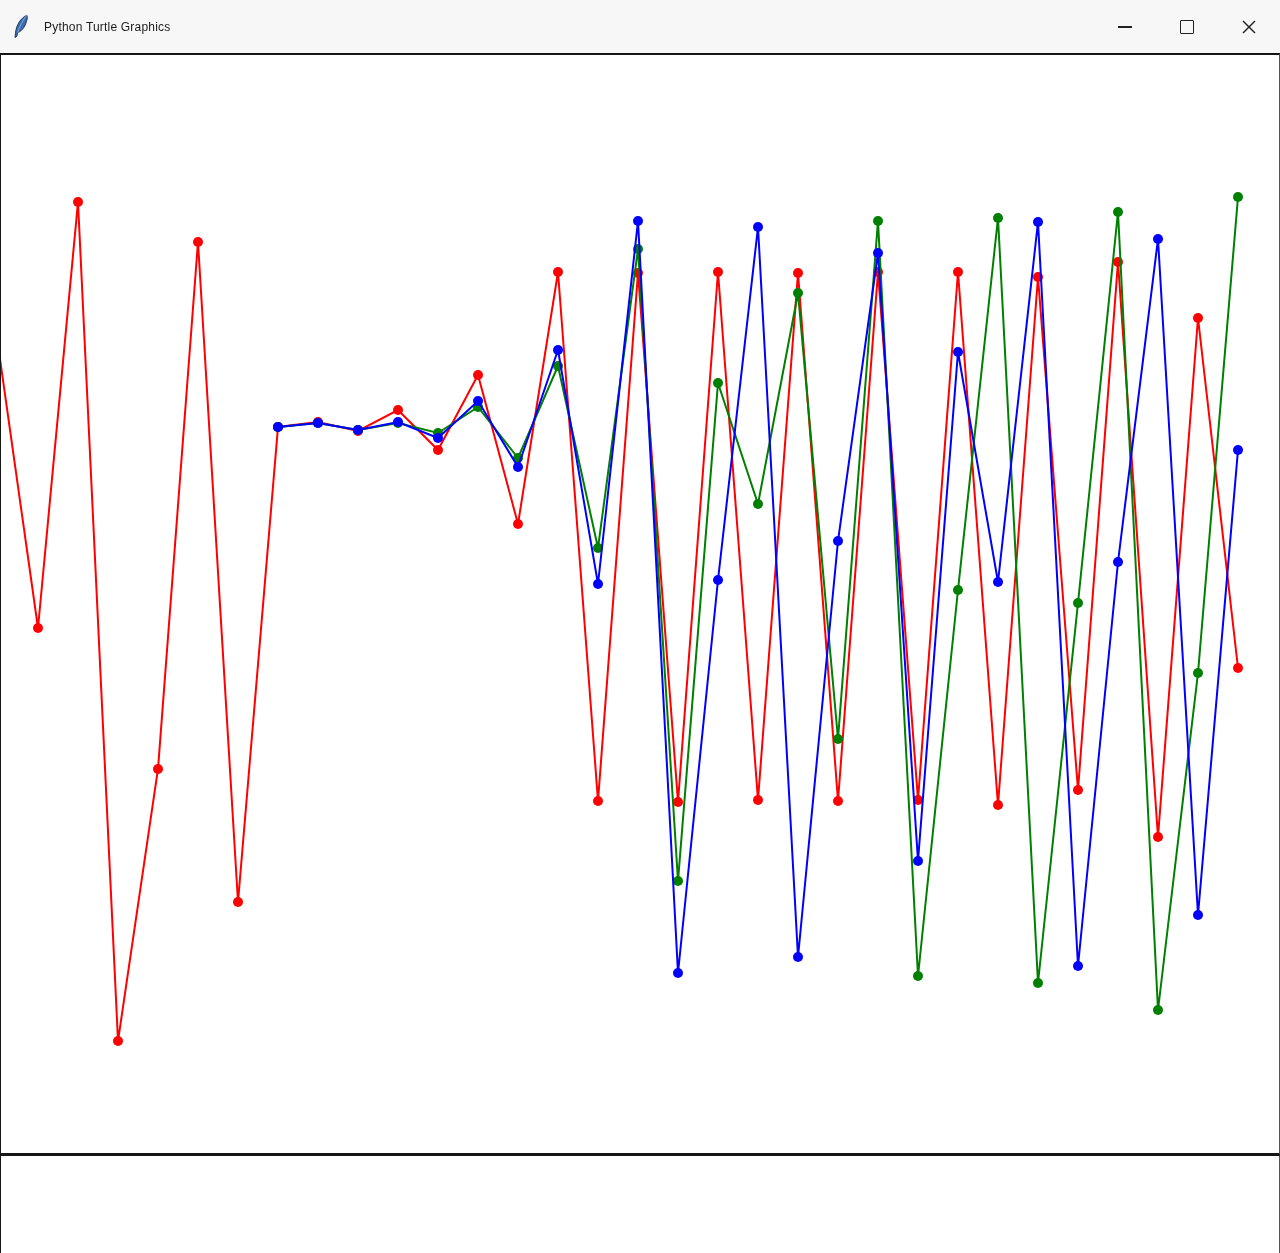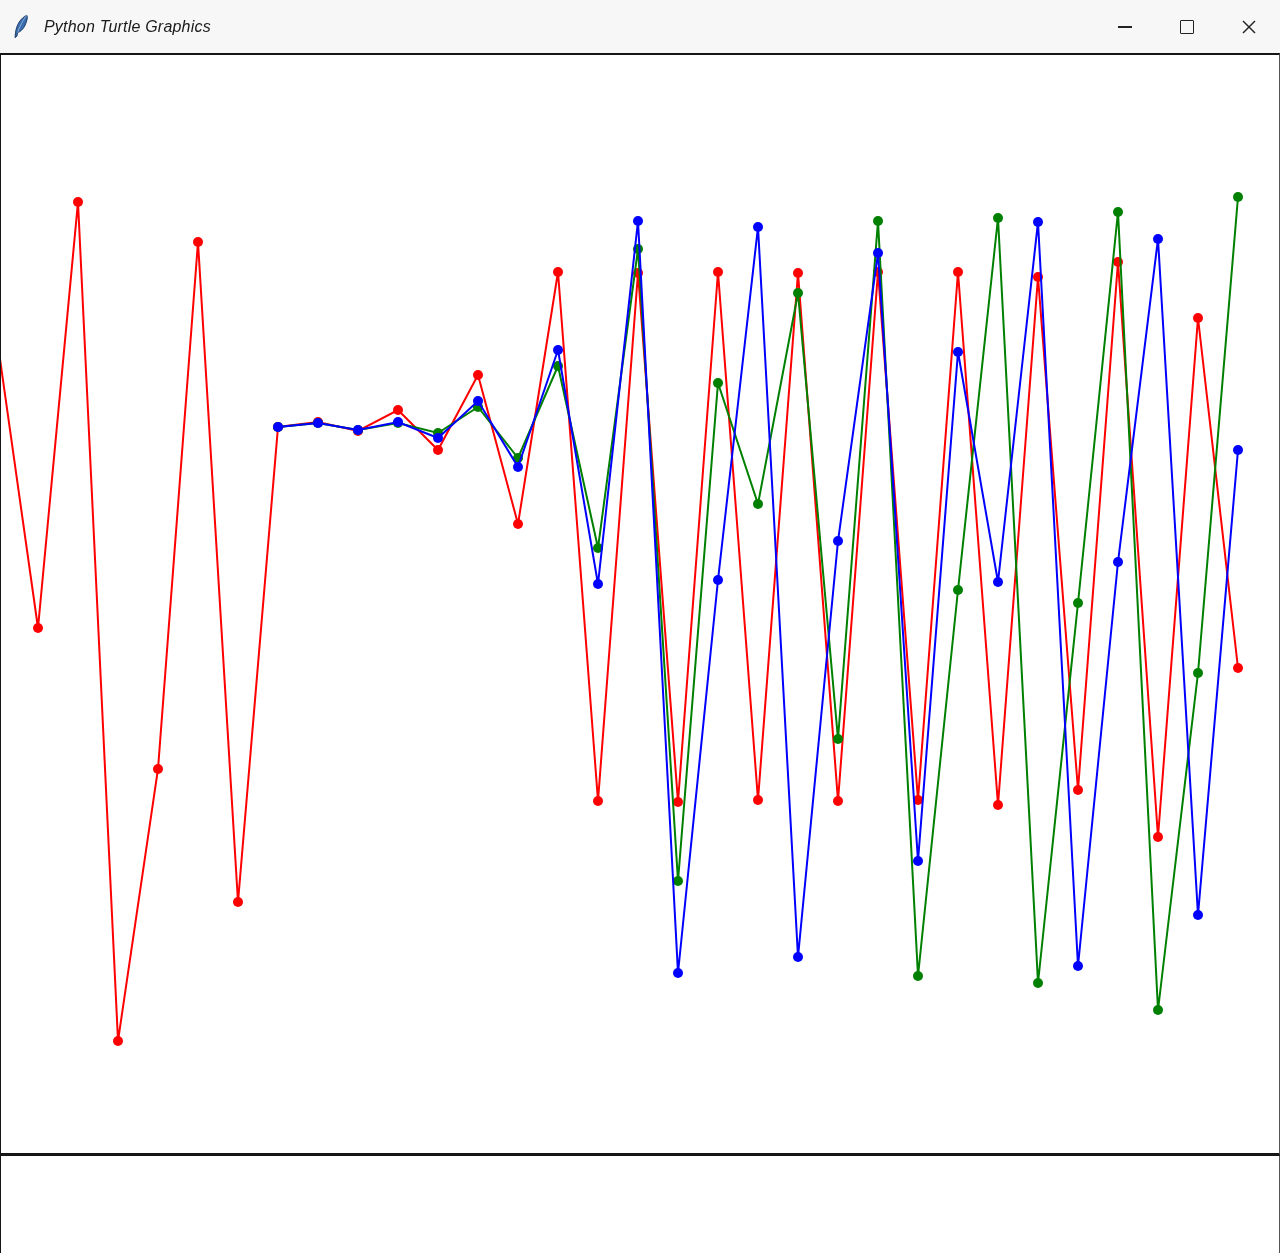--- a/index.html
+++ b/index.html
@@ -8,23 +8,22 @@
     font-family:"Liberation Sans", sans-serif;
   }
   .window{width:1280px;height:1253px;display:flex;flex-direction:column;}
   
   .titlebar{
     height:53px;background:#f7f7f7;display:flex;align-items:center;
     flex:0 0 auto;position:relative;
   }
   .app-icon{margin-left:11px;width:20px;height:26px;display:flex;align-items:center;}
   .title-text{
-    margin-left:13px;font-size:16px;color:#1b1b1b;letter-spacing:.2px;
+    margin-left:13px;font-size:12px;color:#1b1b1b;letter-spacing:.2px;
     white-space:nowrap;
-    font-style:italic;
   }
   .controls{position:absolute;right:0;top:0;height:100%;display:flex;}
   .ctl-btn{
     width:62px;height:100%;display:flex;align-items:center;justify-content:center;
     background:transparent;border:none;cursor:default;
   }
   .min-glyph{width:14px;height:2px;background:#222;}
   .max-glyph{width:12px;height:12px;border:1.6px solid #222;border-radius:1px;background:transparent;}
   
   .canvas-area{

